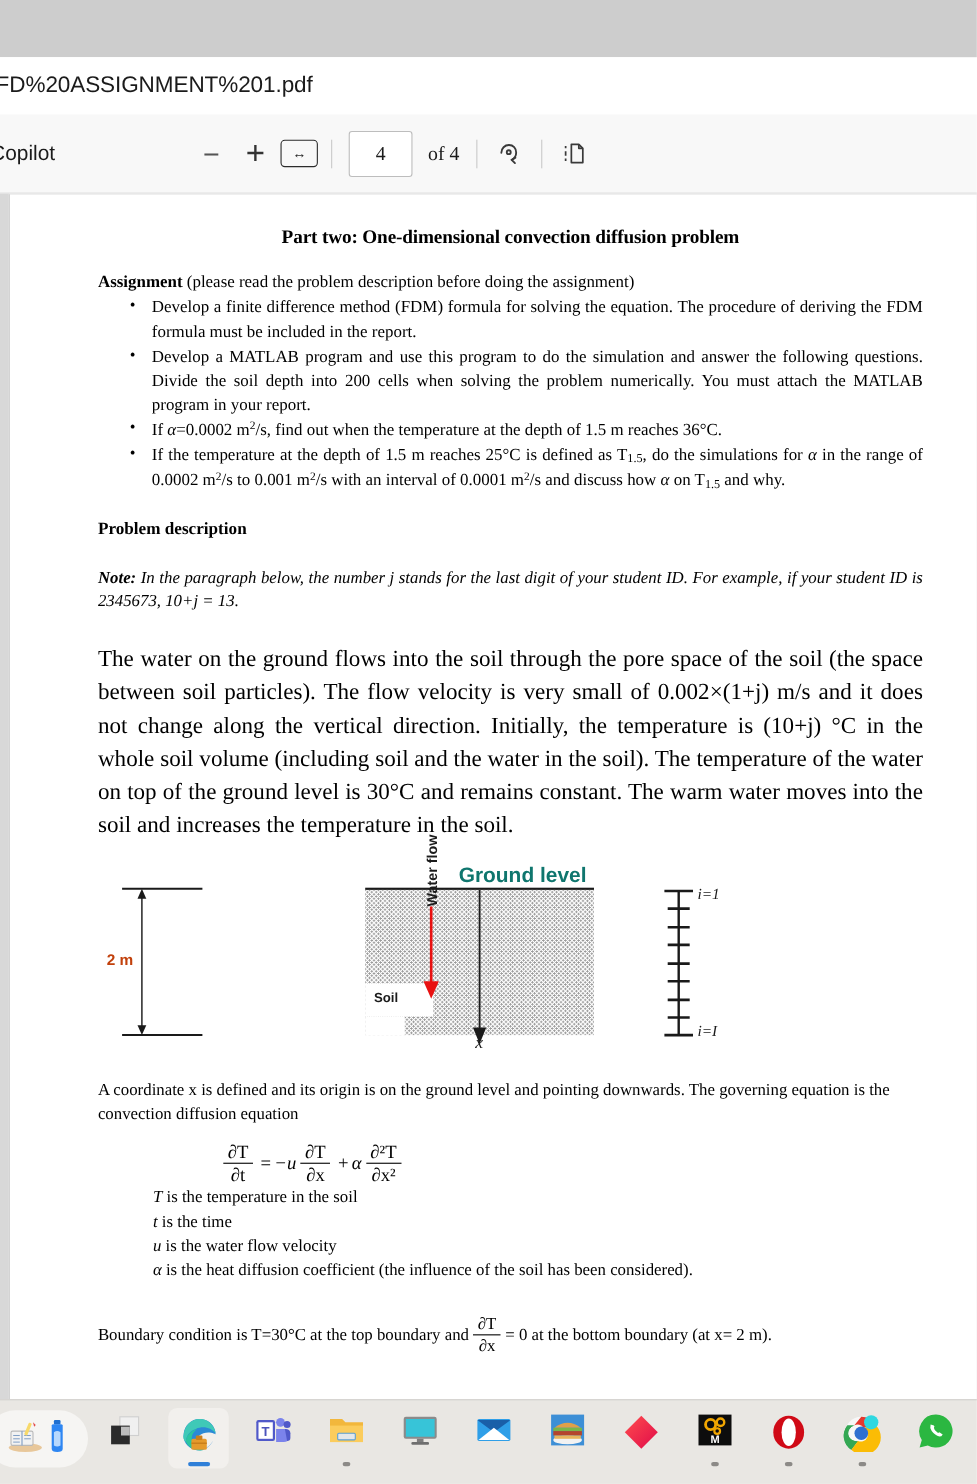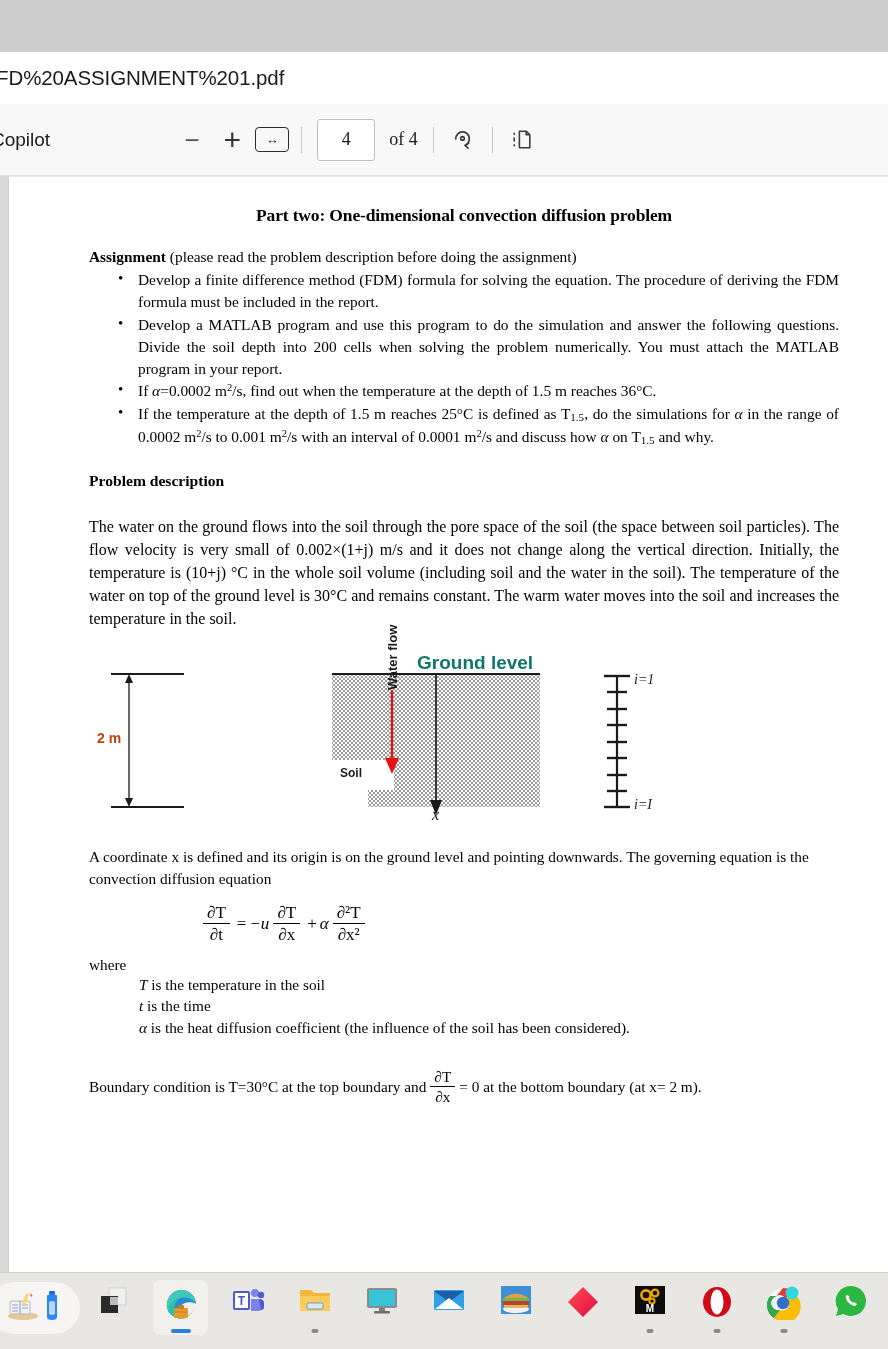--- a/index.html
+++ b/index.html
@@ -154,21 +154,21 @@
   p.note {
     font-size: 15.3px;
     font-style: italic;
     text-align: justify;
     margin: 25px 0 0 0;
     line-height: 1.42;
   }
   p.note b { font-weight: bold; font-style: italic; }
 
   p.body-par {
-    font-size: 16px;
+    font-size: 21px;
     text-align: justify;
     margin: 25px 0 0 0;
     line-height: 1.44;
   }
 
   p.after-fig {
     font-size: 15.3px;
     margin: 16px 0 0 0;
     line-height: 1.44;
   }
@@ -439,20 +439,23 @@
         <li>
           <span>If </span><i>α</i><span>=0.0002 m</span><span class="sup">2</span><span>/s, find out when the temperature at the depth of 1.5 m reaches 36°C.</span>
         </li>
         <li>
           <span>If the temperature at the depth of 1.5 m reaches 25°C is defined as T</span><span class="sub">1.5</span><span>, do the simulations for </span><i>α</i><span> in the range of 0.0002 m</span><span class="sup">2</span><span>/s to 0.001 m</span><span class="sup">2</span><span>/s with an interval of 0.0001 m</span><span class="sup">2</span><span>/s and discuss how </span><i>α</i><span> on T</span><span class="sub">1.5</span><span> and why.</span>
         </li>
       </ul>
 
       <h2 class="sec-head">Problem description</h2>
 
+      <p class="note">
+        <b>Note:</b><span> In the paragraph below, the number j stands for the last digit of your student ID. For example, if your student ID is 2345673, 10+j = 13.</span>
+      </p>
 
       <p class="body-par">The water on the ground flows into the soil through the pore space of the soil (the space between soil particles). The flow velocity is very small of 0.002×(1+j) m/s and it does not change along the vertical direction. Initially, the temperature is (10+j) °C in the whole soil volume (including soil and the water in the soil). The temperature of the water on top of the ground level is 30°C and remains constant. The warm water moves into the soil and increases the temperature in the soil.</p>
 
       <div class="figure">
 
         <div class="fig-groundlabel">Ground level</div>
         <div class="fig-groundline"></div>
         <div class="fig-soilbox"></div>
         <div class="fig-soil-notch"></div>
         <div class="fig-soil-notch2"></div>
@@ -508,25 +511,25 @@
           <span class="den">∂x</span>
         </span>
         <span class="eq-op">+</span>
         <i>α</i>
         <span class="frac">
           <span class="num">∂²T</span>
           <span class="den">∂x²</span>
         </span>
       </div>
 
-      <p class="where-line">where</p>
 
       <ul class="where-list">
         <li><i>T</i><span> is the temperature in the soil</span></li>
         <li><i>t</i><span> is the time</span></li>
+        <li><i>u</i><span> is the water flow velocity</span></li>
         <li><i>α</i><span> is the heat diffusion coefficient (the influence of the soil has been considered).</span></li>
       </ul>
 
       <p class="bc-line">
         <span>Boundary condition is T=30°C at the top boundary and</span>
         <span class="frac">
           <span class="num">∂T</span>
           <span class="den">∂x</span>
         </span>
         <span>= 0</span>&nbsp;

